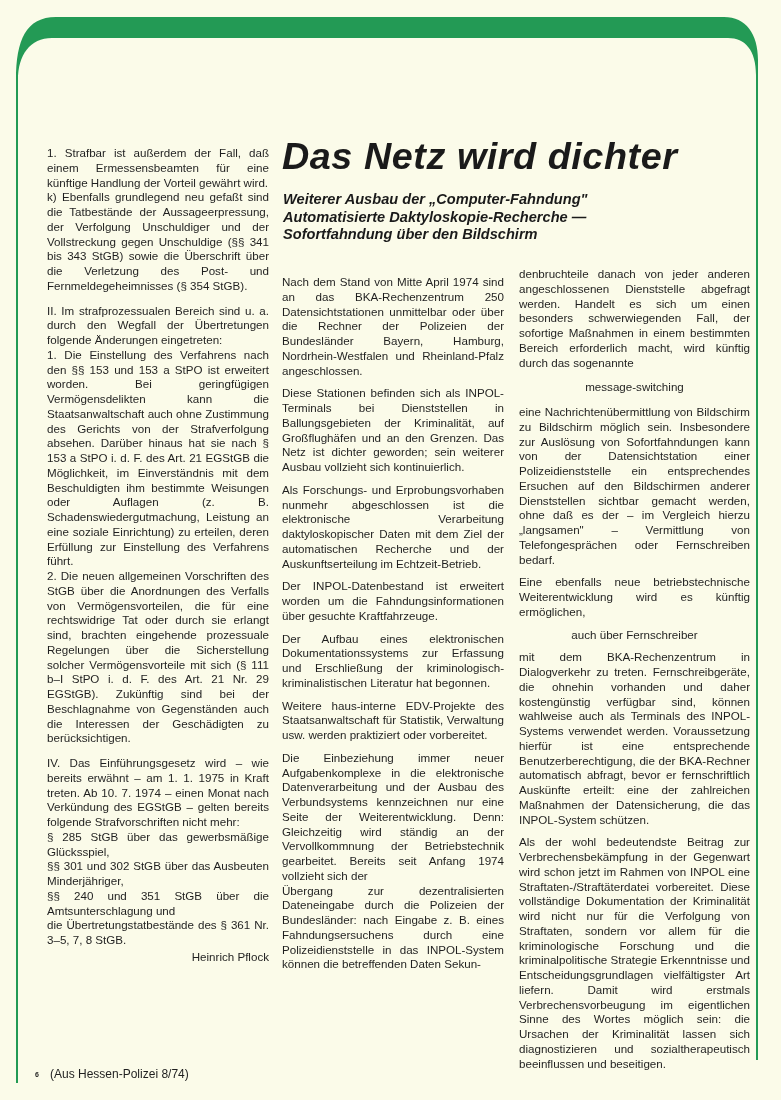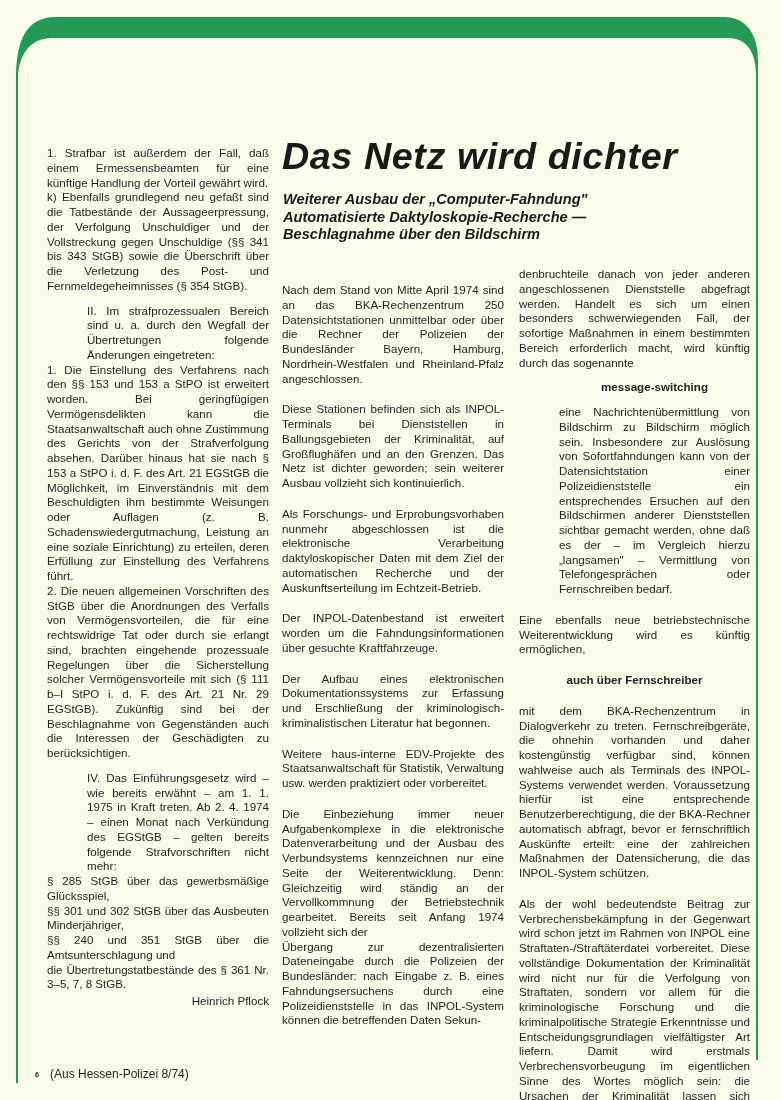--- a/index.html
+++ b/index.html
@@ -5,70 +5,70 @@
   html, body { margin: 0; padding: 0; }
   body {
     width: 781px; height: 1100px; position: relative; overflow: hidden;
     background: #fbfbe9;
     font-family: "Liberation Sans", sans-serif;
     color: #1f1f1f;
   }
   .frame-svg { position: absolute; left: 0; top: 0; }
   .col { position: absolute; font-size: 11.6px; line-height: 14.75px; }
   .col p { margin: 0; text-align: justify; text-align-last: left; }
-  .col p.gap { margin-top: 10px; margin-left: 40px; }
-  .col p.gap2 { margin-top: 16px; }
+  .col p.gap { margin-top: 10px; }
+  .col p.gap2 { margin-top: 8px; }
   #col1 { left: 47px; top: 146px; width: 222px; }
   #col2 { left: 282px; top: 267px; width: 222px; }
   #col3 { left: 519px; top: 267px; width: 231px; }
   .signature { text-align: right !important; text-align-last: right !important; margin-top: 2px !important; }
   .source { position: absolute; left: 50px; top: 1067px; font-size: 12px; }
   .page-num { position: absolute; left: 35px; top: 1071px; font-size: 7px; font-weight: bold; }
   h1 {
     position: absolute; left: 282px; top: 136px; margin: 0;
     font-family: "Liberation Sans", sans-serif; font-weight: bold; font-style: italic;
     font-size: 36px; letter-spacing: 0.5px; color: #1a1a1a;
     transform: scaleX(1.05); transform-origin: left;
   }
   .subtitle {
     position: absolute; left: 283px; top: 191px; margin: 0;
     font-weight: bold; font-style: italic; font-size: 14.6px; line-height: 17.5px; color: #1a1a1a;
   }
   .subtitle div { white-space: nowrap; }
-  .centered { text-align: left; text-align-last: center !important; font-weight: bold; }
+  .centered { text-align: left; text-align-last: center !important; font-weight: normal; }
 </style>
 </head>
 <body>
 
 <svg class="frame-svg" width="781" height="1100" viewBox="0 0 781 1100">
   <path d="M16 80 C16 40 26 17 56 17 L724 17 C746 17 758 34 758 60 L758 1060 L756 1060 L756 75 C756 50 745 38 728 38 L52 38 C30 38 18 55 18 80 L18 1083 L16 1083 Z" fill="#239a55"></path>
 </svg>
 
 <div class="col" id="col1">
   <p>1. Strafbar ist außerdem der Fall, daß einem Ermessensbeamten für eine künftige Handlung der Vorteil gewährt wird.</p>
   <p>k) Ebenfalls grundlegend neu gefaßt sind die Tatbestände der Aussageerpressung, der Verfolgung Unschuldiger und der Vollstreckung gegen Unschuldige (§§ 341 bis 343 StGB) sowie die Überschrift über die Verletzung des Post- und Fernmeldegeheimnisses (§ 354 StGB).</p>
   <p class="gap">II. Im strafprozessualen Bereich sind u. a. durch den Wegfall der Übertretungen folgende Änderungen eingetreten:</p>
   <p>1. Die Einstellung des Verfahrens nach den §§ 153 und 153 a StPO ist erweitert worden. Bei geringfügigen Vermögensdelikten kann die Staatsanwaltschaft auch ohne Zustimmung des Gerichts von der Strafverfolgung absehen. Darüber hinaus hat sie nach § 153 a StPO i. d. F. des Art. 21 EGStGB die Möglichkeit, im Einverständnis mit dem Beschuldigten ihm bestimmte Weisungen oder Auflagen (z. B. Schadenswiedergutmachung, Leistung an eine soziale Einrichtung) zu erteilen, deren Erfüllung zur Einstellung des Verfahrens führt.</p>
   <p>2. Die neuen allgemeinen Vorschriften des StGB über die Anordnungen des Verfalls von Vermögensvorteilen, die für eine rechtswidrige Tat oder durch sie erlangt sind, brachten eingehende prozessuale Regelungen über die Sicherstellung solcher Vermögensvorteile mit sich (§ 111 b–I StPO i. d. F. des Art. 21 Nr. 29 EGStGB). Zukünftig sind bei der Beschlagnahme von Gegenständen auch die Interessen der Geschädigten zu berücksichtigen.</p>
-  <p class="gap">IV. Das Einführungsgesetz wird – wie bereits erwähnt – am 1. 1. 1975 in Kraft treten. Ab 2. 4. 1974 – einen Monat nach Verkündung des EGStGB – gelten bereits folgende Strafvorschriften nicht mehr:</p>
+  <p class="gap">IV. Das Einführungsgesetz wird – wie bereits erwähnt – am 1. 1. 1975 in Kraft treten. Ab 10. 7. 1974 – einen Monat nach Verkündung des EGStGB – gelten bereits folgende Strafvorschriften nicht mehr:</p>
   <p>§ 285 StGB über das gewerbsmäßige Glücksspiel,</p>
   <p>§§ 301 und 302 StGB über das Ausbeuten Minderjähriger,</p>
   <p>§§ 240 und 351 StGB über die Amtsunterschlagung und</p>
   <p>die Übertretungstatbestände des § 361 Nr. 3–5, 7, 8 StGB.</p>
   <p class="signature">Heinrich Pflock</p>
 </div>
 
 <span class="page-num">6</span>
 <span class="source">(Aus Hessen-Polizei 8/74)</span>
 
 <h1>Das Netz wird dichter</h1>
 <div class="subtitle">
   <div>Weiterer Ausbau der „Computer-Fahndung"</div>
   <div>Automatisierte Daktyloskopie-Recherche —</div>
-  <div>Beschlagnahme über den Bildschirm</div>
+  <div>Sofortfahndung über den Bildschirm</div>
 </div>
 
 <div class="col" id="col2">
   <p class="gap2">Nach dem Stand von Mitte April 1974 sind an das BKA-Rechenzentrum 250 Datensichtstationen unmittelbar oder über die Rechner der Polizeien der Bundesländer Bayern, Hamburg, Nordrhein-Westfalen und Rheinland-Pfalz angeschlossen.</p>
   <p class="gap2">Diese Stationen befinden sich als INPOL-Terminals bei Dienststellen in Ballungsgebieten der Kriminalität, auf Großflughäfen und an den Grenzen. Das Netz ist dichter geworden; sein weiterer Ausbau vollzieht sich kontinuierlich.</p>
   <p class="gap2">Als Forschungs- und Erprobungsvorhaben nunmehr abgeschlossen ist die elektronische Verarbeitung daktyloskopischer Daten mit dem Ziel der automatischen Recherche und der Auskunftserteilung im Echtzeit-Betrieb.</p>
   <p class="gap2">Der INPOL-Datenbestand ist erweitert worden um die Fahndungsinformationen über gesuchte Kraftfahrzeuge.</p>
   <p class="gap2">Der Aufbau eines elektronischen Dokumentationssystems zur Erfassung und Erschließung der kriminologisch-kriminalistischen Literatur hat begonnen.</p>
   <p class="gap2">Weitere haus-interne EDV-Projekte des Staatsanwaltschaft für Statistik, Verwaltung usw. werden praktiziert oder vorbereitet.</p>
   <p class="gap2">Die Einbeziehung immer neuer Aufgabenkomplexe in die elektronische Datenverarbeitung und der Ausbau des Verbundsystems kennzeichnen nur eine Seite der Weiterentwicklung. Denn: Gleichzeitig wird ständig an der Vervollkommnung der Betriebstechnik gearbeitet. Bereits seit Anfang 1974 vollzieht sich der</p>

